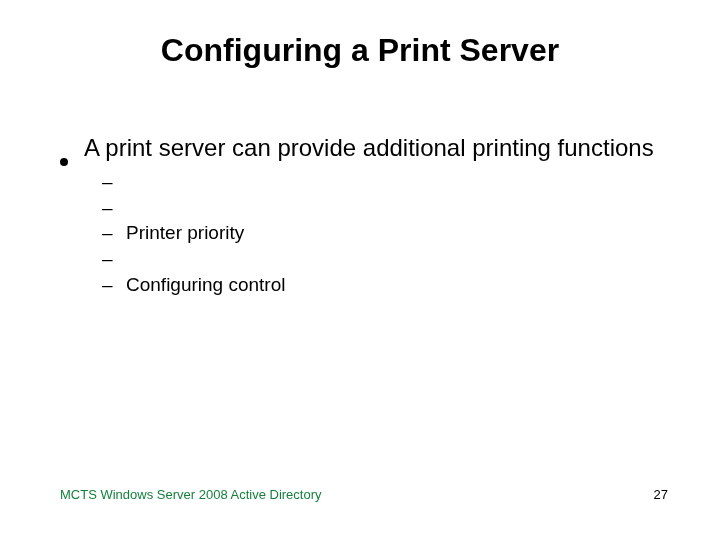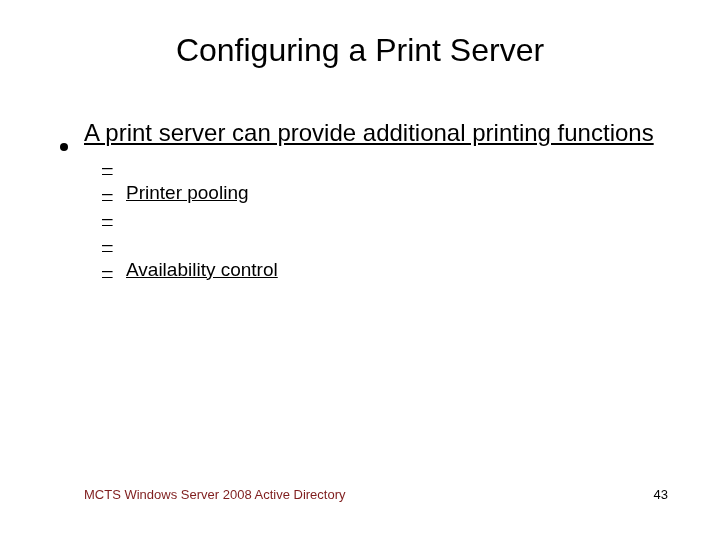--- a/index.html
+++ b/index.html
@@ -18,30 +18,29 @@
     height: 540px;
     box-sizing: border-box;
   }
   .title {
     position: absolute;
     top: 32px;
     left: 0;
     width: 720px;
     text-align: center;
     font-size: 32px;
-    font-weight: 400;
+    font-weight: 700;
   }
   .body {
     position: absolute;
-    top: 118px;
+    top: 133px;
     left: 60px;
     width: 610px;
     font-size: 24px;
     line-height: 1.25;
-    text-decoration: underline;
   }
   .bullet-l1 {
     display: flex;
     margin-bottom: 6px;
   }
   .bullet-l1 .mark {
     width: 24px;
     flex-shrink: 0;
   }
   .bullet-l1 .dot {
@@ -65,22 +64,21 @@
   }
   .sublist {
     margin-top: 4px;
     margin-bottom: 10px;
   }
   .footer-left {
     position: absolute;
     left: 60px;
     bottom: 38px;
     font-size: 13px;
-    color: #7f1d1d;
-    margin-left: 24px;
+    color: #15803d;
   }
   .footer-right {
     position: absolute;
     right: 52px;
     bottom: 38px;
     font-size: 13px;
     color: #000;
   }
 </style>
 </head>
@@ -96,33 +94,33 @@
       <span class="mark"><span class="dot"></span></span>
       <span>A print server can provide additional printing functions</span>
     </div>
 
     <div class="sublist">
       <div class="bullet-l2">
         <span class="mark">–</span>
       </div>
       <div class="bullet-l2">
         <span class="mark">–</span>
-        <span>Printer pooling</span>
+      </div>
+      <div class="bullet-l2">
+        <span class="mark">–</span>
+        <span>Printer priority</span>
       </div>
       <div class="bullet-l2">
         <span class="mark">–</span>
       </div>
       <div class="bullet-l2">
         <span class="mark">–</span>
-      </div>
-      <div class="bullet-l2">
-        <span class="mark">–</span>
-        <span>Availability control</span>
+        <span>Configuring control</span>
       </div>
     </div>
 
 
   </div>
 
   <div class="footer-left">MCTS Windows Server 2008 Active Directory</div>
-  <div class="footer-right">43</div>
+  <div class="footer-right">27</div>
 
 </div>
 
 </body></html>

